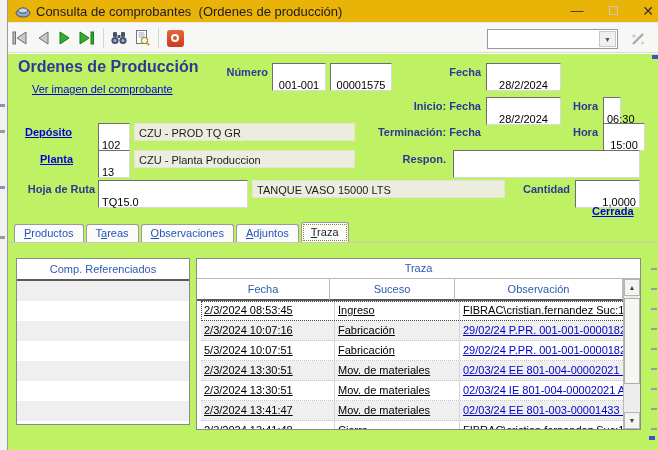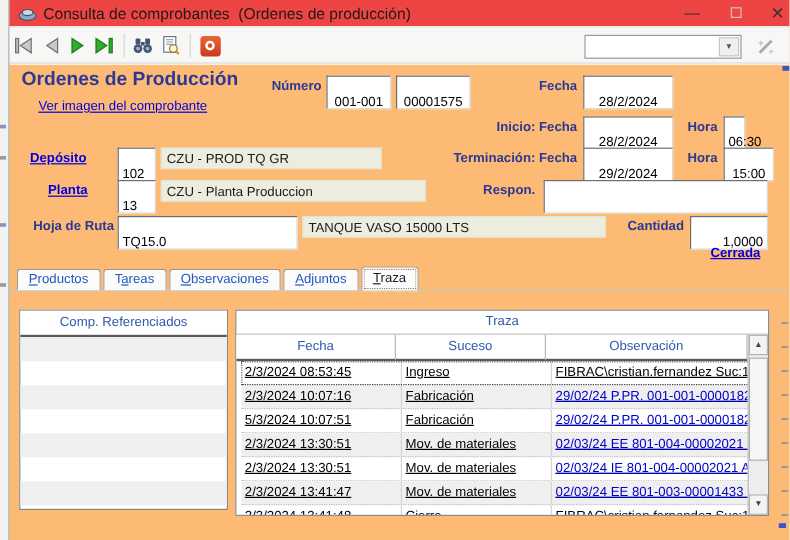--- a/index.html
+++ b/index.html
@@ -10,39 +10,39 @@
     font-family:"Liberation Sans", sans-serif;
     font-size:11px; color:#000;
   }
   
   #leftstrip { position:absolute; left:0; top:0; width:7px; height:450px; background:#F2F2F1; }
   .lmark { position:absolute; left:0; width:5px; height:3px; background:#8a93b8; }
   #window {
     position:absolute; left:7px; top:0; width:651px; height:450px;
     background:#FCFCFC; border-left:1px solid #9a9a9a;
   }
-  #titlebar { position:absolute; left:0; top:0; width:100%; height:22px; background:#ef4444; }
+  #titlebar { position:absolute; left:0; top:0; width:100%; height:22px; background:#eab308; }
   #title-icon { position:absolute; left:7px; top:3px; }
   #title-text { position:absolute; left:28px; top:4px; font-size:13px; color:#1b1b1b; white-space:pre; }
   .winbtn { position:absolute; top:2px; width:26px; height:18px; text-align:center; line-height:18px; font-size:13px; color:#333; cursor:pointer; }
   #btn-min { left:556px; }
   #btn-max { left:592px; }
   #btn-max .maxbox { display:inline-block; width:9px; height:9px; border:1px solid #C7C7C7; margin-top:4px; }
   #btn-close { left:627px; font-size:14px; }
   
   #toolbar { position:absolute; left:0; top:22px; width:100%; height:31px; background:#F7F7F6; border-bottom:1px solid #DBDBD8; border-top:1px solid #ECECEA; }
   .tbtn { position:absolute; top:4px; width:22px; height:22px; display:flex; align-items:center; justify-content:center; cursor:pointer; }
   .tsep { position:absolute; top:5px; width:1px; height:20px; background:#D4D4D0; }
   #exit-ico { width:17px; height:17px; border-radius:3px; background:linear-gradient(#E8663A,#C93A1E); display:flex; align-items:center; justify-content:center; }
   #exit-ico .ring { width:8px; height:8px; border:2px solid #fff; border-radius:50%; }
   #combo { position:absolute; left:479px; top:6px; width:131px; height:20px; background:#fff; border:1px solid #9a9a9a; }
   #combo-btn { position:absolute; right:1px; top:1px; width:17px; height:16px; background:#F0F0EE; border:1px solid #C9C9C5; color:#555; font-size:7px; text-align:center; line-height:16px; cursor:pointer; }
   #wand-btn { position:absolute; left:618px; top:5px; width:24px; height:22px; display:flex; align-items:center; justify-content:center; }
   
-  #form { position:absolute; left:0; top:54px; width:100%; height:396px; background:#fdba74; }
+  #form { position:absolute; left:0; top:54px; width:100%; height:396px; background:#bef264; }
   .lbl { position:absolute; font-weight:bold; color:#2B3896; white-space:nowrap; }
   .lbl.r { text-align:right; }
   .linklbl { position:absolute; font-weight:bold; color:#0000DF; text-decoration:underline; cursor:pointer; white-space:nowrap; }
   #page-title { position:absolute; left:10px; top:4px; font-size:16px; font-weight:bold; color:#2B3896; }
   #ver-imagen { position:absolute; left:24px; top:29px; font-weight:normal; color:#0000DF; text-decoration:underline; cursor:pointer; }
   .fld { position:absolute; height:18px; background:#fff; line-height:16px; padding:13px 3px;
          border:1px solid; border-color:#6E6E6E #D9D9D9 #D9D9D9 #6E6E6E; }
   .fld.c { text-align:center; }
   .fld.rt { text-align:right; }
   .ro { position:absolute; height:18px; background:#EDEDDF; border:1px solid #E4E4D4; line-height:16px; padding:1px 4px; color:#1a1a1a; }
@@ -187,23 +187,22 @@
     <div class="lbl r" style="left:407px;top:12px;width:66px">Fecha</div>
     <div class="fld c" style="left:478px;top:9px;width:75px">28/2/2024</div>
 
     <div class="lbl r" style="left:360px;top:46px;width:113px">Inicio: Fecha</div>
     <div class="fld c" style="left:478px;top:43px;width:75px">28/2/2024</div>
     <div class="lbl r" style="left:556px;top:46px;width:34px">Hora</div>
     <div class="fld c" style="left:595px;top:43px;width:18px">06:30</div>
 
     <div class="linklbl" style="left:17px;top:72px">Depósito</div>
     <div class="fld" style="left:90px;top:69px;width:32px">102</div>
-    <div class="ro" style="left:126px;top:69px;width:184px">CZU - PROD TQ GR</div>
+    <div class="ro" style="left:126px;top:69px;width:221px">CZU - PROD TQ GR</div>
     <div class="lbl r" style="left:330px;top:72px;width:143px">Terminación: Fecha</div>
-    <div class="fld c" style="left:478px;top:69px;width:75px">29/2/2024</div>
     <div class="lbl r" style="left:556px;top:72px;width:34px">Hora</div>
     <div class="fld c" style="left:595px;top:69px;width:42px">15:00</div>
 
     <div class="linklbl" style="left:32px;top:99px">Planta</div>
     <div class="fld" style="left:90px;top:96px;width:32px">13</div>
     <div class="ro" style="left:126px;top:96px;width:221px">CZU - Planta Produccion</div>
     <div class="lbl r" style="left:385px;top:99px;width:53px">Respon.</div>
     <div class="fld" style="left:445px;top:96px;width:187px"></div>
 
     <div class="lbl r" style="left:2px;top:129px;width:85px">Hoja de Ruta</div>

